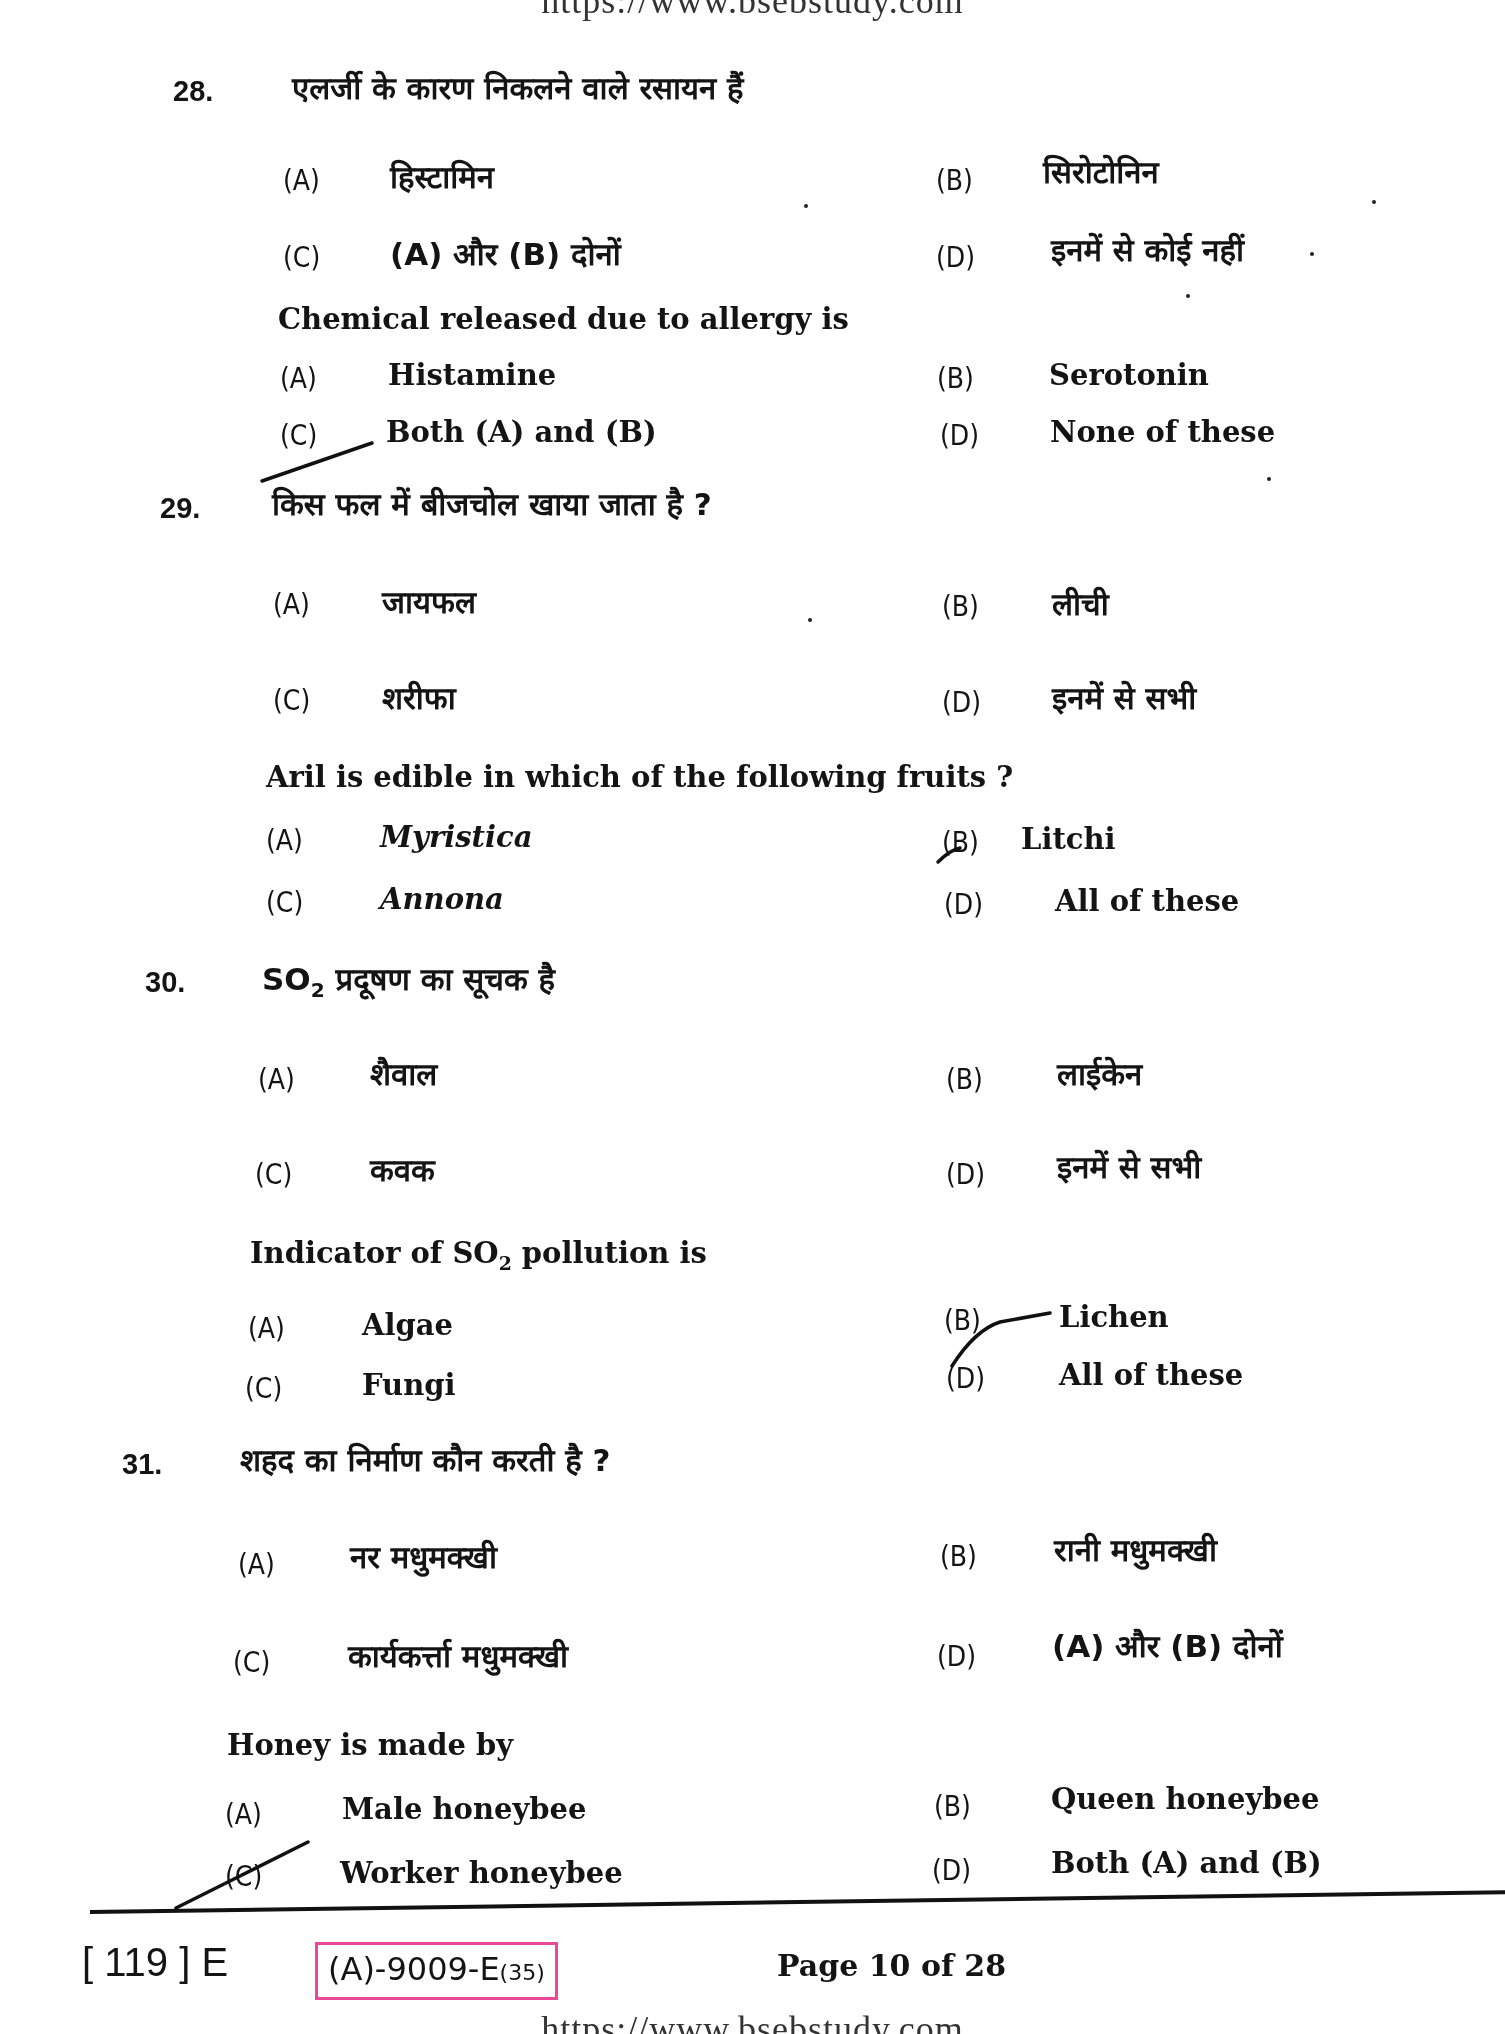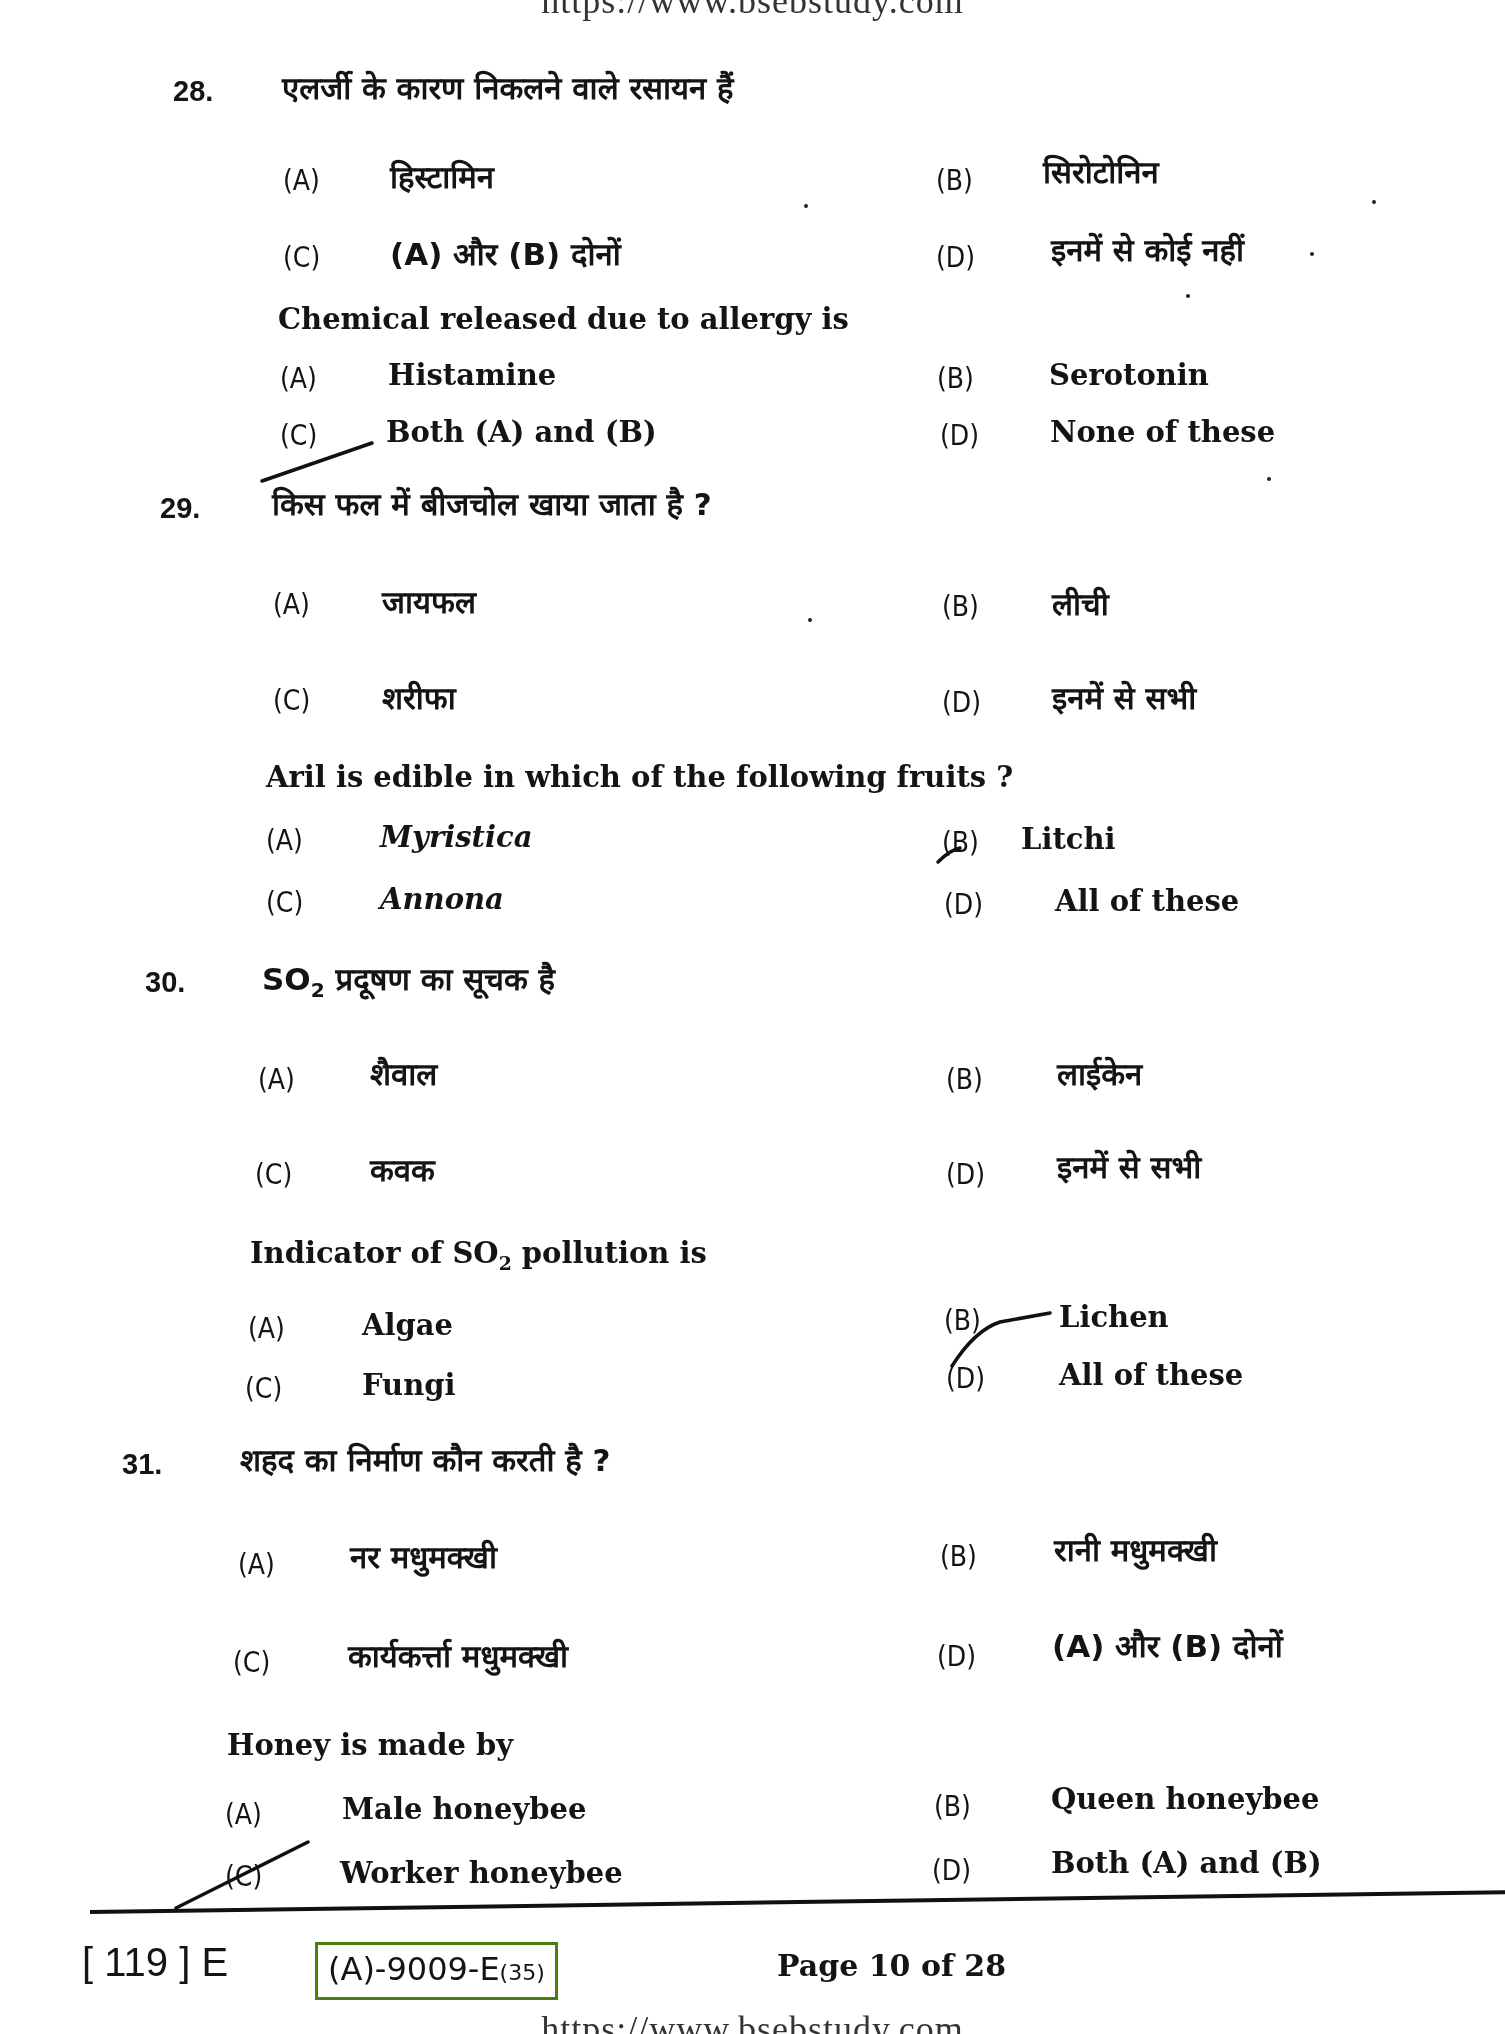--- a/index.html
+++ b/index.html
@@ -21,36 +21,36 @@
   .en.bold { font-weight: bold; }
   .it { font-style: italic; }
   .lbl { font-family: "DejaVu Sans Condensed", "DejaVu Sans", sans-serif; font-size: 28px; }
   sub { font-size: 0.65em; vertical-align: -0.35em; }
   .rule {
     position: absolute; left: 90px; top: 1910px; width: 1430px; height: 4px;
     background: #111; transform: rotate(-0.8deg); transform-origin: left center;
   }
   .footer-bracket { font-family: Liberation Sans, sans-serif; font-size: 40px; }
   .code-box {
-    position: absolute; border: 3px solid #4d7c0f; padding: 2px 10px;
+    position: absolute; border: 3px solid #ec4899; padding: 2px 10px;
     font-family: "DejaVu Sans", sans-serif; font-size: 32px; line-height: 44px;
   }
   .code-box .small { font-size: 22px; }
   .page-no { font-family: "DejaVu Serif", serif; font-size: 30px; font-weight: bold; }
   .pen { position: absolute; left: 0; top: 0; width: 1505px; height: 2034px; pointer-events: none; }
   .speck { position: absolute; width: 4px; height: 4px; background: #222; border-radius: 50%; }
 </style>
 </head>
 <body>
 
 <div class="abs url url-top">https://www.bsebstudy.com</div>
 
 <section>
   <div class="abs qnum" style="left:173px; top:75px;">28.</div>
-  <div class="abs hi" style="left:282px; top:66px;">एलर्जी के कारण निकलने वाले रसायन हैं</div>
+  <div class="abs hi" style="left:292px; top:66px;">एलर्जी के कारण निकलने वाले रसायन हैं</div>
 
   <div class="abs lbl" style="left:283px; top:164px;">(A)</div>
   <div class="abs hi" style="left:390px; top:155px;">हिस्टामिन</div>
   <div class="abs lbl" style="left:936px; top:164px;">(B)</div>
   <div class="abs hi" style="left:1043px; top:150px;">सिरोटोनिन</div>
 
   <div class="abs lbl" style="left:283px; top:241px;">(C)</div>
   <div class="abs hi" style="left:390px; top:232px;">(A) और (B) दोनों</div>
   <div class="abs lbl" style="left:936px; top:241px;">(D)</div>
   <div class="abs hi" style="left:1043px; top:228px;margin-left:8px;">इनमें से कोई नहीं</div>

